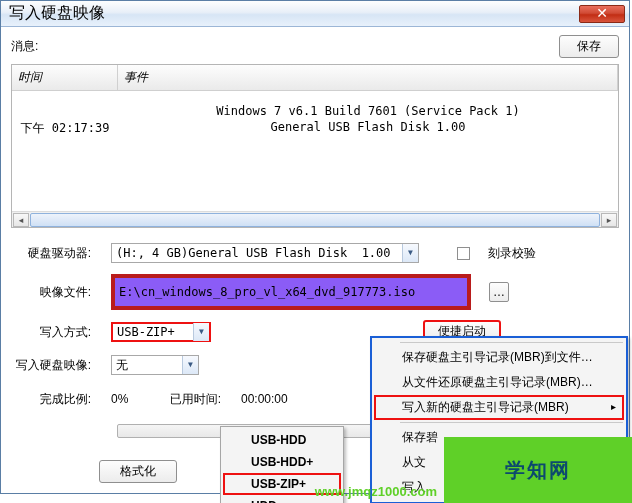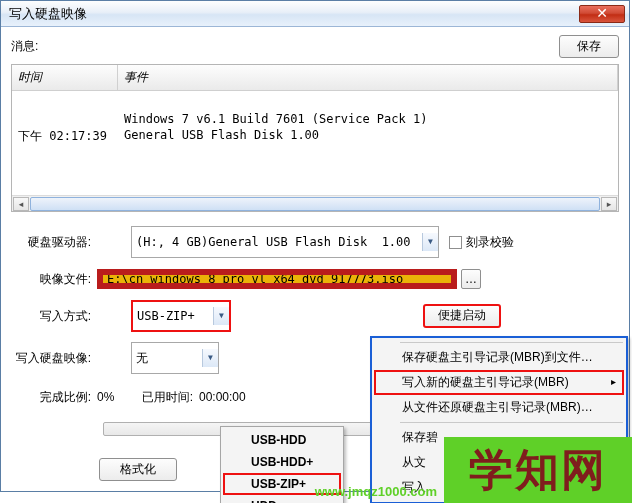--- a/index.html
+++ b/index.html
@@ -1,66 +1,66 @@
 <!DOCTYPE html>
 <html><head>
 <meta charset="utf-8">
 <style>
   * { box-sizing: border-box; margin: 0; padding: 0; }
   body { font-family: "Microsoft YaHei", "SimSun", Tahoma, sans-serif; font-size: 12px; background: #fff; width: 632px; height: 503px; position: relative; overflow: hidden; }
   .window { border: 1px solid #5a7ea5; width: 630px; background: #fff; }
   .titlebar { height: 26px; background: linear-gradient(#fdfefe,#e8eff8 45%,#d7e5f5 55%,#e8f1fb); display: flex; align-items: center; padding: 0 4px; border-bottom: 1px solid #9cb6d6; }
-  .titlebar .title { flex: 1; font-size: 13px; color: #000; padding-left: 4px; }
+  .titlebar .title { flex: 1; font-size: 16px; color: #000; padding-left: 4px; }
   .close-btn { width: 46px; height: 18px; background: linear-gradient(#e96f5e,#d04a34 45%,#c22d14 55%,#d9553d); border: 1px solid #8a2a17; border-radius: 2px; color: #fff; text-align: center; line-height: 14px; font-size: 14px; cursor: pointer; }
   .client { padding: 8px 10px 10px 10px; }
   .msg-row { display: flex; align-items: center; margin-bottom: 6px; }
   .msg-row .label { font-size: 12px; }
   .msg-row .spacer { flex: 1; }
   .btn { background: linear-gradient(#fdfdfd,#ececec); border: 1px solid #8f8f8f; border-radius: 3px; padding: 2px 14px; font-size: 12px; cursor: pointer; min-width: 60px; text-align: center; }
   .btn.wide { min-width: 78px; }
   .btn.red-border { border: 2px solid #e11; padding: 1px 13px 2px 13px; }
   .table-wrap { border: 1px solid #b5b5b5; background: #fff; }
   .table-header { display: flex; background: linear-gradient(#fdfdfd,#eaeaea); border-bottom: 1px solid #cfcfcf; }
   .th { padding: 4px 6px; font-size: 12px; border-right: 1px solid #d0d0d0; font-style: italic; }
   .th.time { width: 106px; }
   .th.event { flex: 1; }
-  .table-body { height: 104px; overflow: hidden; padding: 20px 0; font-family: "SimSun", monospace; }
+  .table-body { height: 120px; overflow: hidden; padding: 12px 0; font-family: "SimSun", monospace; text-align: center; }
   .tr { display: flex; }
   .td.time { width: 106px; padding: 1px 6px; }
   .td.event { flex: 1; padding: 1px 6px; }
   .scrollbar-h { height: 16px; background: #f0f0f0; border-top: 1px solid #dcdcdc; position: relative; }
   .scrollbar-h .arrow { width: 16px; height: 14px; position: absolute; top: 1px; background: linear-gradient(#f8f8f8,#e6e6e6); border: 1px solid #b8b8b8; text-align: center; font-size: 9px; line-height: 12px; color: #555; }
   .scrollbar-h .arrow.l { left: 1px; }
   .scrollbar-h .arrow.r { right: 1px; }
   .scrollbar-h .thumb { position: absolute; left: 18px; right: 18px; top: 1px; height: 14px; background: linear-gradient(#eef3fb,#cfe0f5); border: 1px solid #8fb2dd; border-radius: 2px; }
   .form { margin-top: 14px; }
-  .form-row { display: flex; align-items: center; margin-bottom: 10px; min-height: 22px; }
+  .form-row { display: flex; align-items: center; margin-bottom: 10px; min-height: 22px; gap: 14px; }
   .form-row .flabel { width: 86px; text-align: right; padding-right: 6px; font-size: 12px; }
-  .input-text { border: 6px solid #b91c1c; background: #eab308; padding: 2px 4px; font-size: 12px; height: 20px; font-family: "SimSun", monospace; }
+  .input-text { border: 4px solid #b91c1c; background: #8b5cf6; padding: 2px 4px; font-size: 12px; height: 36px; font-family: "SimSun", monospace; }
   .input-text.w360 { width: 360px; }
-  .combo { display: inline-flex; align-items: center; border: 1px solid #a8a8a8; background: #fff; height: 32px; font-family: "SimSun", monospace; margin-left: 34px; }
+  .combo { display: inline-flex; align-items: center; border: 1px solid #a8a8a8; background: #fff; height: 20px; font-family: "SimSun", monospace; }
   .combo input { border: none; outline: none; font-size: 12px; padding: 0 4px; height: 18px; background: transparent; font-family: inherit; }
   .combo .caret { width: 16px; height: 18px; background: linear-gradient(#f6f9fe,#dce8f7); border-left: 1px solid #b8c9de; text-align: center; font-size: 8px; line-height: 18px; color: #3a5a84; cursor: pointer; }
   .combo.w100 input { width: 80px; }
   .combo.w90 input { width: 70px; }
   .combo.red-border { border: 2px solid #e11; }
   .checkbox { width: 13px; height: 13px; border: 1px solid #8f8f8f; background: #fff; display: inline-block; vertical-align: middle; margin-right: 4px; }
   .sq-btn { width: 20px; height: 20px; background: linear-gradient(#fdfdfd,#ececec); border: 1px solid #8f8f8f; border-radius: 2px; font-size: 12px; text-align: center; line-height: 18px; cursor: pointer; margin-left: 4px; }
   .progress-wrap { flex: 1; height: 14px; border: 1px solid #b0b0b0; background: linear-gradient(#f5f5f5,#e8e8e8); border-radius: 2px; margin: 0 6px; }
   .action-row { display: flex; gap: 20px; padding: 8px 0 0 88px; }
   
   .menu { position: absolute; background: #f4f4f4; border: 1px solid #a6a6a6; box-shadow: 2px 2px 3px rgba(0,0,0,0.25); font-size: 12px; padding: 2px; z-index: 50; }
   .menu .mitem { padding: 4px 18px 4px 28px; white-space: nowrap; cursor: pointer; position: relative; }
   .menu .mitem.sel { border: 2px solid #e11; padding: 2px 16px 2px 26px; }
   .menu .sep { height: 1px; background: #c9c9c9; margin: 2px 1px 2px 26px; }
   .menu .arrow-r::after { content: "▸"; position: absolute; right: 6px; top: 4px; font-size: 10px; }
   .menu.blue-border { border: 2px solid #1a5fd6; }
   
   .watermark-box { position: absolute; right: 0; bottom: 0; width: 188px; height: 66px; background: #5fd028; display: flex; align-items: center; justify-content: center; z-index: 100; }
-  .watermark-box .big { color: #7f1d1d; font-size: 44px; font-weight: bold; letter-spacing: 2px; }
+  .watermark-box .big { color: #0c4a6e; font-size: 20px; font-weight: bold; letter-spacing: 2px; }
   .wm-url { position: absolute; right: 195px; bottom: 4px; color: #5fd028; font-size: 13px; font-weight: bold; z-index: 101; }
 </style>
 </head>
 <body>
 
 <div class="window">
   <div class="titlebar">
     <span class="title">写入硬盘映像</span>
     <div class="close-btn">✕</div>
   </div>
@@ -151,22 +151,22 @@
 <div class="menu" style="left:220px; top:426px; width:124px;font-weight:bold;">
   <div class="mitem">USB-HDD</div>
   <div class="mitem">USB-HDD+</div>
   <div class="mitem sel">USB-ZIP+</div>
   <div class="mitem">HDD</div>
 </div>
 
 <div class="menu blue-border" style="left:370px; top:336px; width:258px;">
   <div class="sep"></div>
   <div class="mitem">保存硬盘主引导记录(MBR)到文件…</div>
+  <div class="mitem">从文件还原硬盘主引导记录(MBR)…</div>
   <div class="mitem arrow-r sel">写入新的硬盘主引导记录(MBR)</div>
-  <div class="mitem">从文件还原硬盘主引导记录(MBR)…</div>
   <div class="sep"></div>
   <div class="mitem">保存碧</div>
   <div class="mitem">从文</div>
   <div class="mitem arrow-r">写入</div>
 </div>
 
 <span class="wm-url">www.jmqz1000.com</span>
 <div class="watermark-box">
   <span class="big">学知网</span>
 </div>

